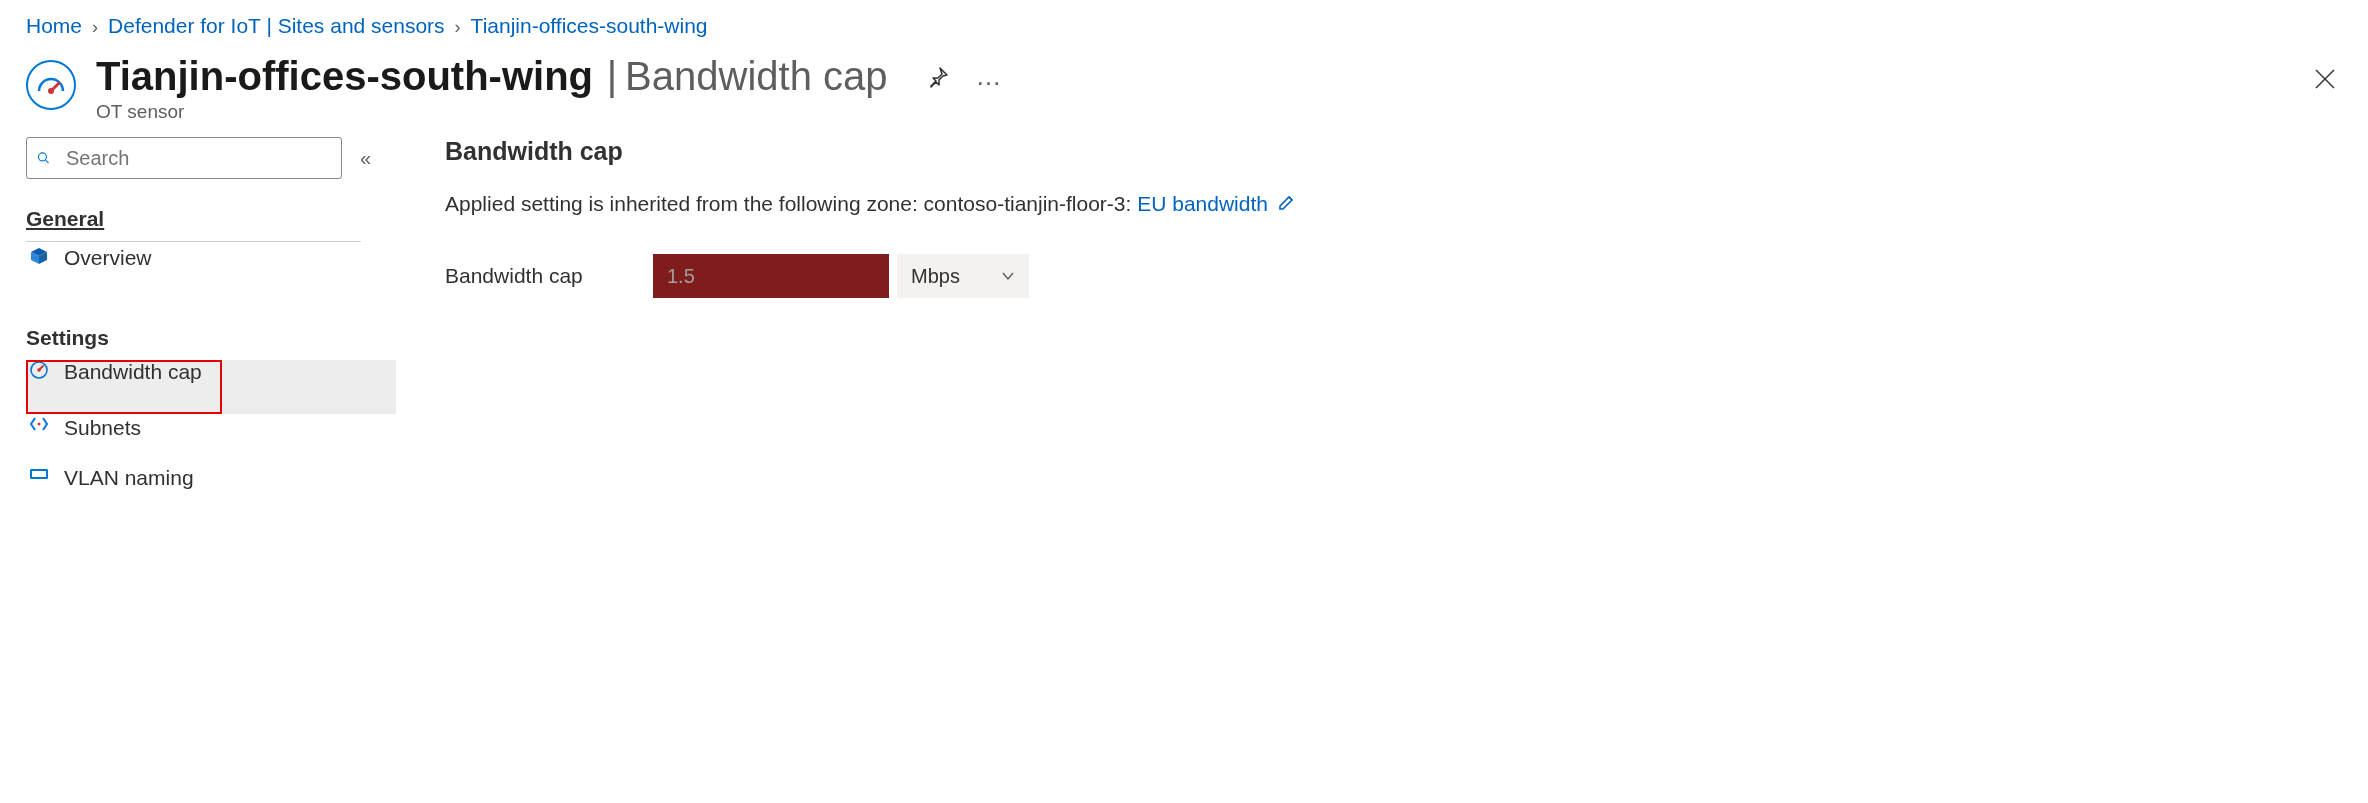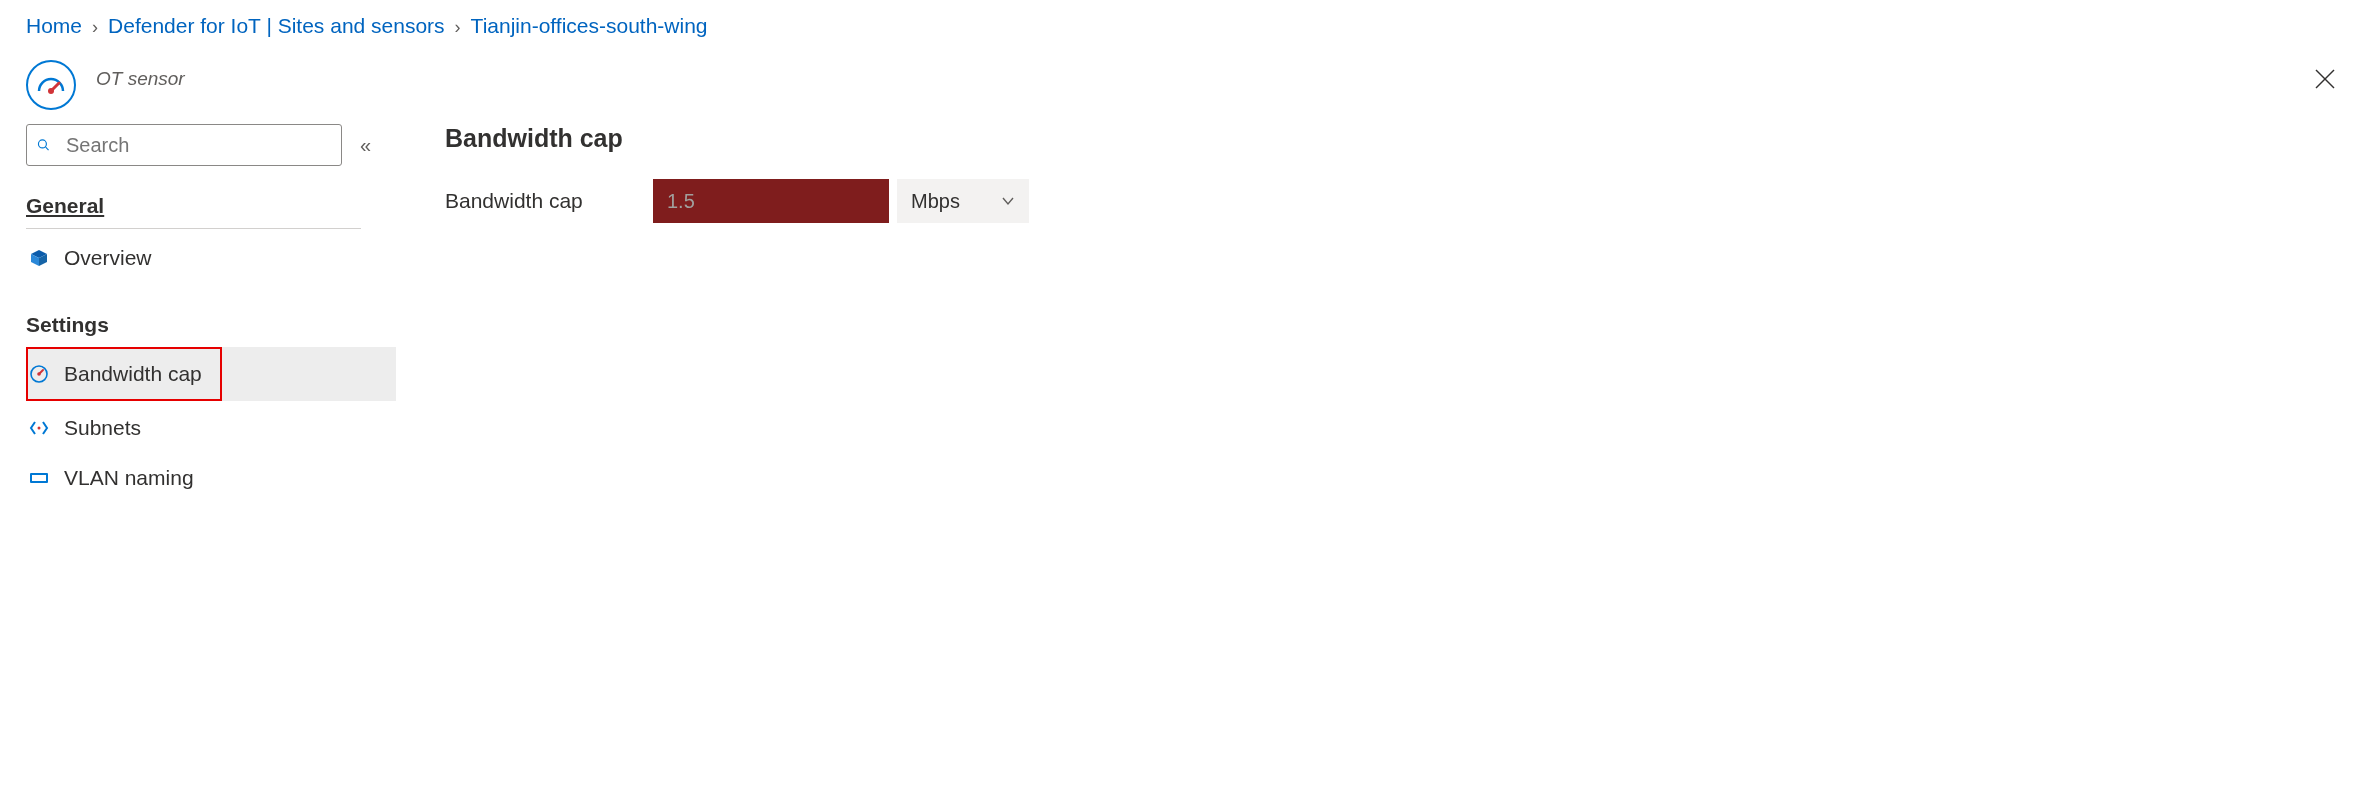--- a/index.html
+++ b/index.html
@@ -40,21 +40,21 @@
     margin-top: 6px;
     flex: 0 0 auto;
   }
   .header-titles { display: flex; flex-direction: column; }
   .header-title-line { display: flex; align-items: center; gap: 26px; }
   .title-main { font-size: 40px; font-weight: 600; color: #1b1a19; }
   .title-sep { font-size: 40px; font-weight: 300; color: #605e5c; margin: 0 2px 0 8px;}
   .title-sub { font-size: 40px; font-weight: 400; color: #605e5c; }
   .header-actions { display: flex; gap: 18px; margin-left: 8px; align-items:center;}
   .icon-btn { background: none; border: none; cursor: pointer; padding: 4px; color: #323130; display:flex; align-items:center; justify-content:center;}
-  .subtitle { font-size: 19px; color: #605e5c; margin-top: 14px; font-style: italic; }
+  .subtitle { font-size: 19px; color: #605e5c; margin-top: 2px; }
   .close-btn { position: absolute; right: 30px; top: 18px; background:none; border:none; cursor:pointer; }
 
   
   .body {
     display: flex;
     padding: 14px 26px 0 26px;
     height: calc(100% - 130px);
   }
 
   
@@ -75,21 +75,21 @@
     font-size: 20px; color: #323130; background: transparent;
   }
   .collapse-btn { background:none; border:none; cursor:pointer; color:#605e5c; font-size:20px;}
 
   .section-label {
     font-size: 21px; font-weight: 600; color: #323130;
     padding: 4px 0 10px 0;
   }
   .section-label.underlined { border-bottom: 1px solid #d2d0ce; width: 335px; margin-bottom: 4px; text-decoration: underline;}
   .nav-item {
-    display: flex; align-items: center; gap: 14px;
+    display: flex; align-items: flex-start; gap: 14px;
     height: 50px; padding: 0 8px 0 2px;
     cursor: pointer;
     font-size: 21px; color: #323130;
     width: 370px;
   }
   .nav-item.selected { background: #ededed; }
   .sel-wrap { position:relative; width: 370px; height:54px; margin-bottom:2px;}
   .sel-wrap .nav-item.selected { position:absolute; left:0; top:0; width:370px; height:54px;}
   .sel-wrap .hl-box { position:absolute; left:0; top:0; width:196px; height:54px; border:2.5px solid #e60000; pointer-events:none;}
 
@@ -132,20 +132,37 @@
 
 <div class="header-row">
   <div class="header-icon">
     <svg width="32" height="32" viewBox="0 0 32 32">
       <path d="M4 22 A12 12 0 0 1 28 22" fill="none" stroke="#0078d4" stroke-width="2.5"></path>
       <circle cx="16" cy="22" r="3" fill="#d13438"></circle>
       <line x1="16" y1="22" x2="24" y2="14" stroke="#d13438" stroke-width="3" stroke-linecap="round"></line>
     </svg>
   </div>
   <div class="header-titles">
+    <div class="header-title-line">
+      <span>
+        <span class="title-main">Tianjin-offices-south-wing</span>
+        <span class="title-sep">|</span>
+        <span class="title-sub">Bandwidth cap</span>
+      </span>
+      <div class="header-actions">
+        <button class="icon-btn" aria-label="Pin">
+          <svg width="24" height="24" viewBox="0 0 24 24">
+            <path d="M14 3l7 7-4 1-4 4 0 5-3-3-5 5 0-1 5-5-3-3 5 0 4-4z" fill="none" stroke="#323130" stroke-width="1.5" stroke-linejoin="round"></path>
+          </svg>
+        </button>
+        <button class="icon-btn" aria-label="More" style="font-size:26px; letter-spacing:2px; color:#605e5c;">
+          <span>…</span>
+        </button>
+      </div>
+    </div>
     <div class="subtitle">OT sensor</div>
   </div>
   <button class="close-btn" aria-label="Close">
     <svg width="26" height="26" viewBox="0 0 26 26">
       <line x1="4" y1="4" x2="22" y2="22" stroke="#323130" stroke-width="1.5"></line>
       <line x1="22" y1="4" x2="4" y2="22" stroke="#323130" stroke-width="1.5"></line>
     </svg>
   </button>
 </div>
 
@@ -212,20 +229,29 @@
             <rect x="1" y="3" width="18" height="10" rx="1" fill="#0078d4"></rect>
             <rect x="3" y="5" width="14" height="6" fill="#fff"></rect>
           </svg>
       </span>
       <span>VLAN naming</span>
     </div>
   </aside>
 
   <main class="main">
     <h2>Bandwidth cap</h2>
+    <p class="desc">
+      <span>Applied setting is inherited from the following zone: contoso-tianjin-floor-3: </span><a href="#">EU bandwidth</a>
+      <span class="edit-icon">
+        <svg width="18" height="18" viewBox="0 0 18 18">
+            <path d="M2 13l9-9 3 3-9 9H2z" fill="none" stroke="#0064bf" stroke-width="1.6"></path>
+            <path d="M11 4l3 3" stroke="#0064bf" stroke-width="1.6"></path>
+          </svg>
+      </span>
+    </p>
 
     <div class="field-row">
       <div class="field-label">Bandwidth cap</div>
       <input class="field-input" type="text" disabled="" value="1.5" style="">
       <div class="field-select">
         <span>Mbps</span>
         <span class="chev-down">
           <svg width="14" height="14" viewBox="0 0 14 14">
               <polyline points="2,4 7,10 12,4" fill="none" stroke="#605e5c" stroke-width="1.4"></polyline>
             </svg>

